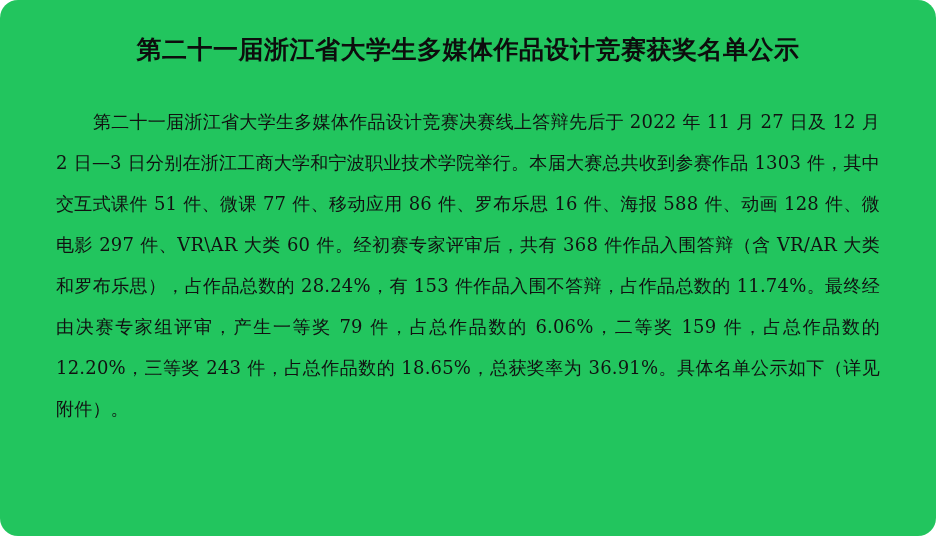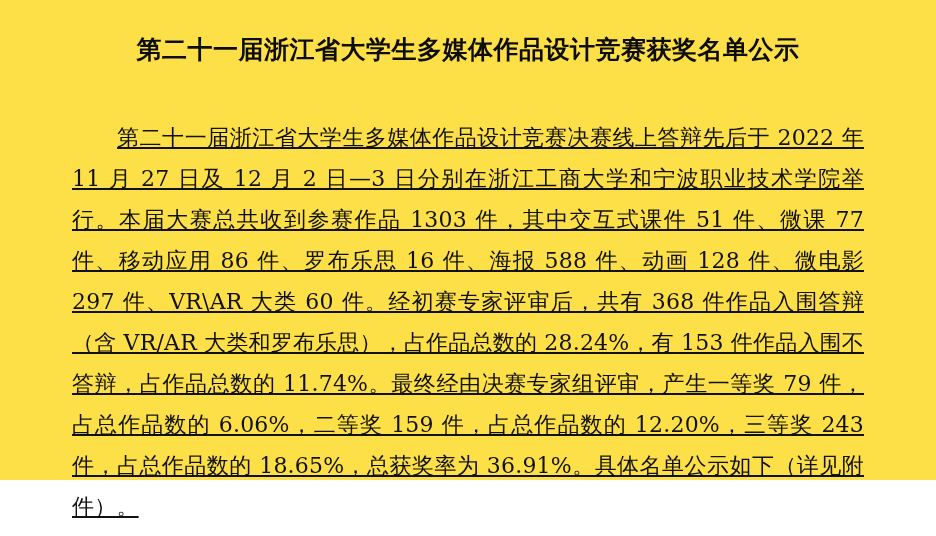--- a/index.html
+++ b/index.html
@@ -9,49 +9,49 @@
   body {
     width: 936px;
     height: 536px;
     background: #ffffff;
     font-family: "Liberation Serif", "DejaVu Serif", serif;
     overflow: hidden;
   }
   .page {
     position: relative;
     width: 936px;
-    height: 480px;
+    height: 536px;
     box-sizing: border-box;
-    background: #fde047;
+    background: #22c55e;
+    border-radius: 18px;
   }
   .doc-title {
     margin: 0;
     padding: 34px 60px 0 60px;
     text-align: center;
     font-size: 25px;
     font-weight: bold;
     letter-spacing: 0.5px;
     color: #0d0d0d;
     font-family: "DejaVu Serif", "Liberation Serif", serif;
     line-height: 1.3;
   }
   .body-block {
     padding: 34px 56px 0 56px;
   }
   .para {
-    margin: 16px;
-    font-size: 22px;
+    margin: 0;
+    font-size: 18px;
     line-height: 41px;
     color: #111111;
     text-align: justify;
     text-justify: inter-ideograph;
     text-indent: 2.05em;
     font-family: "DejaVu Serif", "Liberation Serif", serif;
     letter-spacing: 0.2px;
-    text-decoration: underline;
   }
 </style>
 </head>
 <body>
 
 <div class="page">
   <h1 class="doc-title">第二十一届浙江省大学生多媒体作品设计竞赛获奖名单公示</h1>
   <div class="body-block">
     <p class="para">第二十一届浙江省大学生多媒体作品设计竞赛决赛线上答辩先后于 2022 年 11 月 27 日及 12 月 2 日—3 日分别在浙江工商大学和宁波职业技术学院举行。本届大赛总共收到参赛作品 1303 件，其中交互式课件 51 件、微课 77 件、移动应用 86 件、罗布乐思 16 件、海报 588 件、动画 128 件、微电影 297 件、VR\AR 大类 60 件。经初赛专家评审后，共有 368 件作品入围答辩（含 VR/AR 大类和罗布乐思），占作品总数的 28.24%，有 153 件作品入围不答辩，占作品总数的 11.74%。最终经由决赛专家组评审，产生一等奖 79 件，占总作品数的 6.06%，二等奖 159 件，占总作品数的 12.20%，三等奖 243 件，占总作品数的 18.65%，总获奖率为 36.91%。具体名单公示如下（详见附件）。</p>
   </div>

